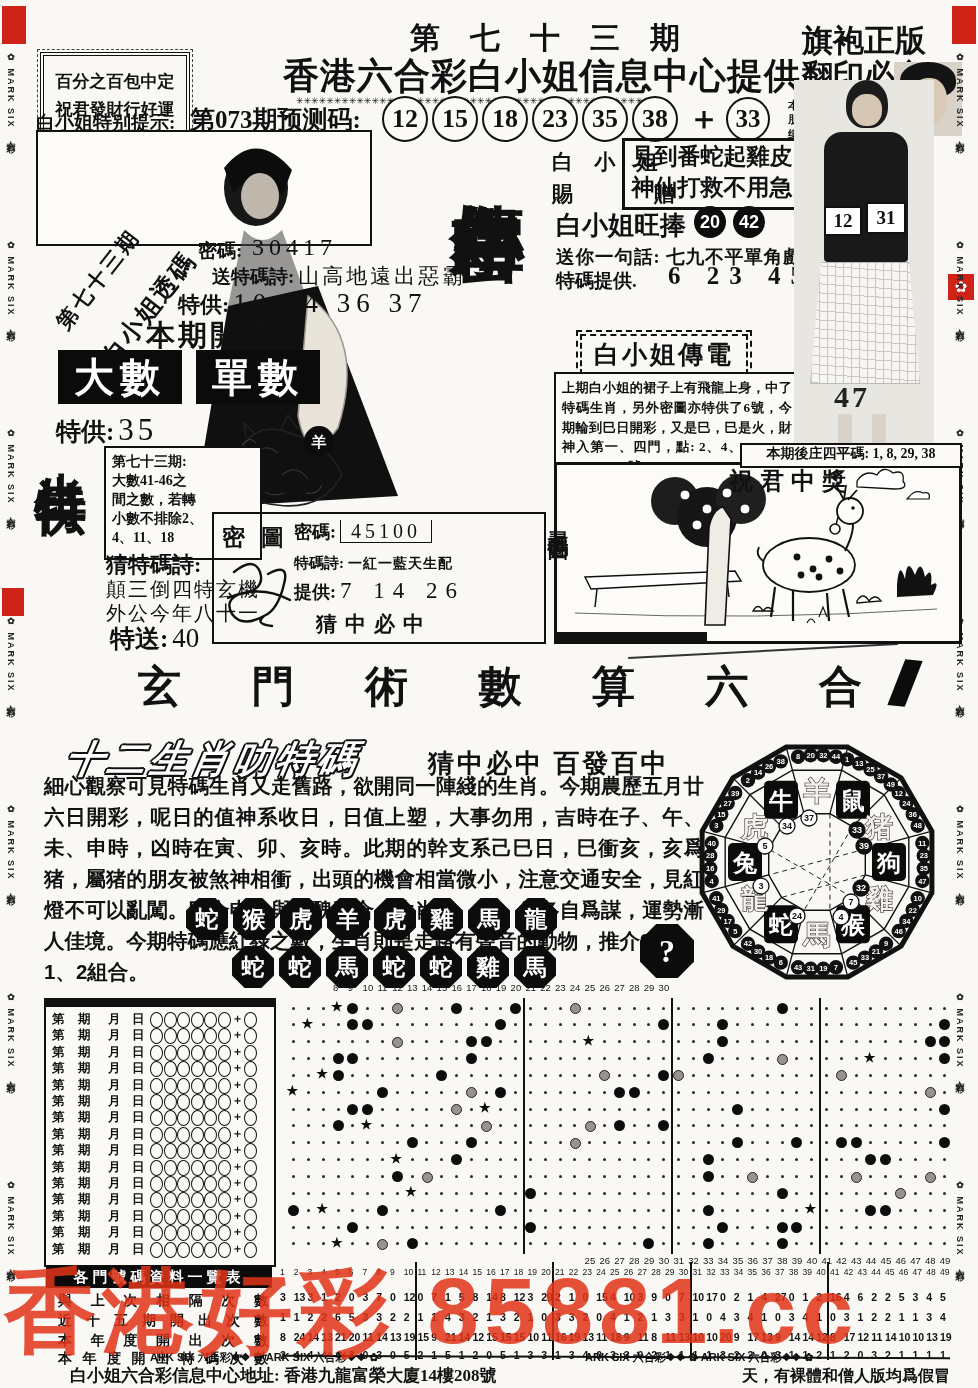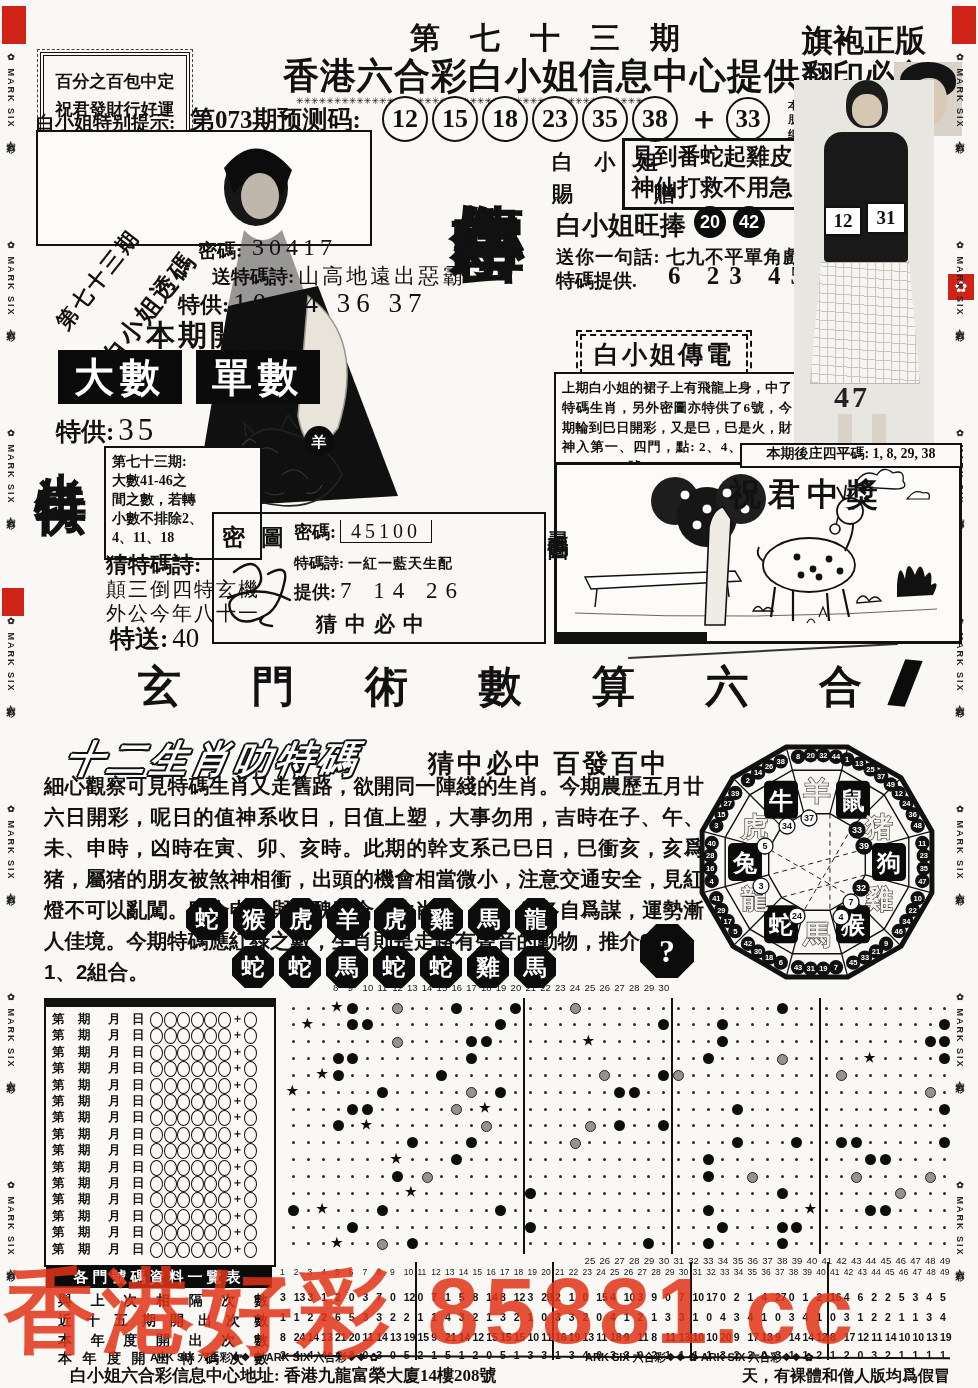--- a/index.html
+++ b/index.html
@@ -243,21 +243,21 @@
       <path d="M287,35 l-7,-13 m7,13 l2,-15 m2,15 l9,-10" stroke="#111" stroke-width="1.8" fill="none"></path>
       <circle cx="278" cy="64" r="5" fill="none" stroke="#111" stroke-width="1.6"></circle>
         <path d="M281,52 L279,60" stroke="#111" stroke-width="1.4"></path>
       <path d="M206,96 q-8,-6 -4,-14" stroke="#111" stroke-width="1.8" fill="none"></path>
       <path d="M340,120 q2,-26 8,-6 q2,-24 10,-4 q6,-18 10,2 q8,-12 6,8 q10,-6 2,10 l-36,2 Z" fill="#111"></path>
       <path d="M300,136 q6,-10 12,0 q6,-8 12,0 l-24,2 Z M196,146 q5,-9 10,0 q5,-7 10,0 Z" fill="none" stroke="#111" stroke-width="1.4"></path>
       <path d="M300,16 q8,-12 20,-6 q6,-10 16,-2 q12,-4 10,8 q6,8 -8,8 l-38,-2 Z" fill="#fff" stroke="#111" stroke-width="1.3"></path>
       <path d="M352,32 q6,-8 14,-4 q8,-2 6,6 l-22,0 Z" fill="#fff" stroke="#111" stroke-width="1.2"></path>
       <path d="M250,158 q4,-8 8,0 M262,152 l4,-10 l4,10" fill="none" stroke="#111" stroke-width="1.2"></path>
     </svg>
-    <div class="abs b" style="left:172px;top:8px;font-size:32px;letter-spacing:7px;">祝君中獎</div>
+    <div class="abs b" style="left:172px;top:0;font-size:24px;letter-spacing:7px;">祝君中獎</div>
     <div class="abs" style="left:0;bottom:0;width:150px;height:9px;background:#111;"></div>
   </div>
 
   <div class="abs" style="left:628px;top:650px;width:270px;height:2px;background:#333;transform:rotate(-3deg);"></div>
   <div class="abs" id="bigtitle" style="left:138px;top:660px;width:724px;height:54px;display:flex;justify-content:space-between;align-items:center;">
       <span style="font-size: 43px; font-weight: 900;">玄</span>
       <span style="font-size: 43px; font-weight: 900;">門</span>
       <span style="font-size: 43px; font-weight: 900;">術</span>
       <span style="font-size: 43px; font-weight: 900;">數</span>
       <span style="font-size: 43px; font-weight: 900;">算</span>

